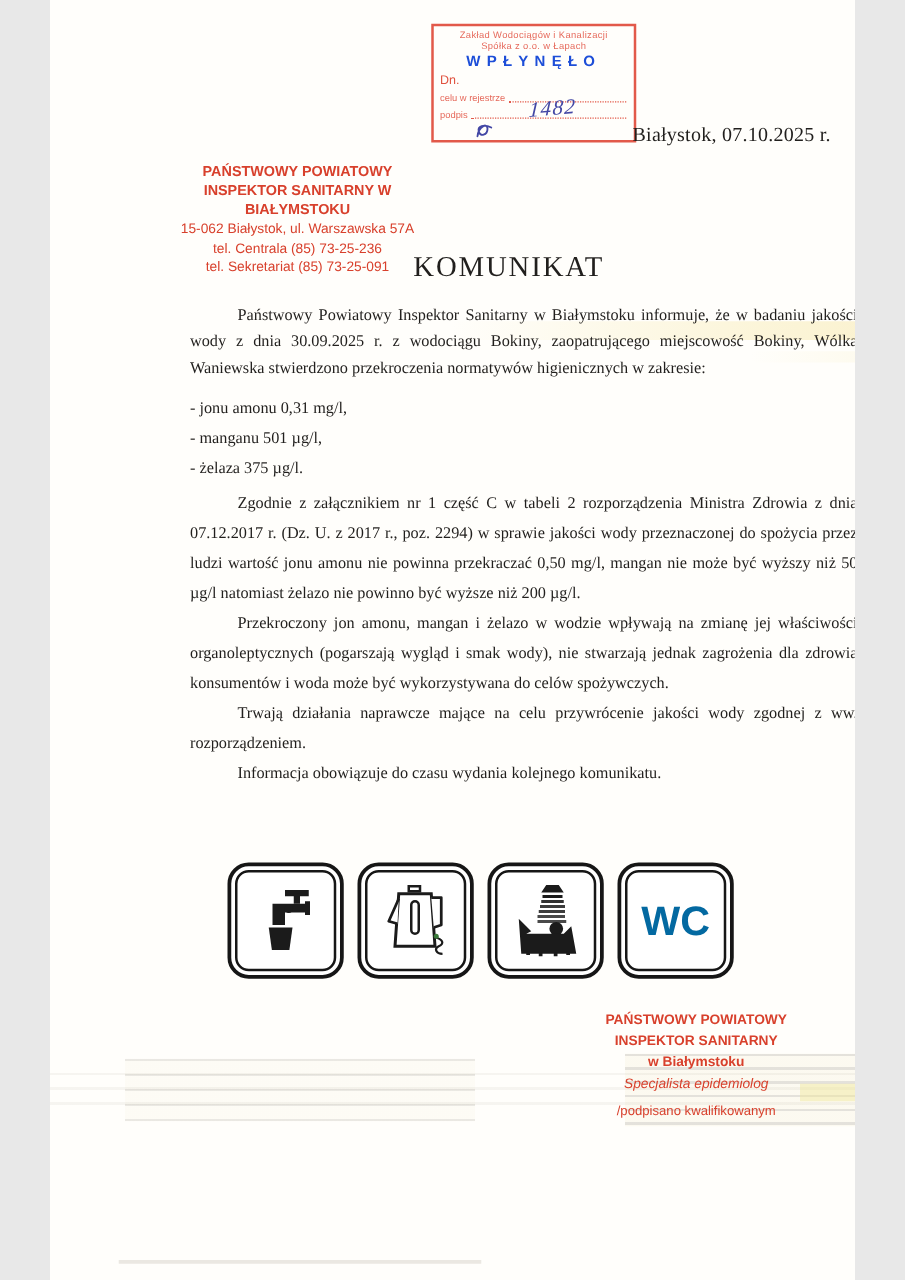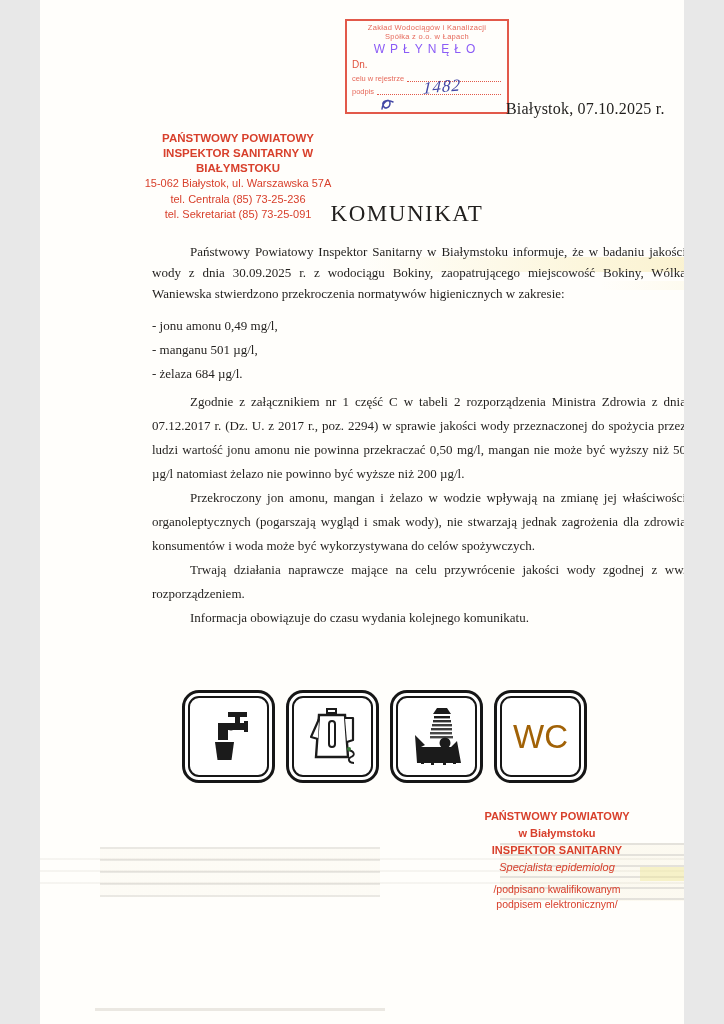--- a/index.html
+++ b/index.html
@@ -31,21 +31,21 @@
   .streak-right-edge { top:470px; left:706px; width:18px; height:10px; background:rgba(248,240,200,0.4); }
 
   
   .stamp {
     position:absolute; top:19px; left:305px; width:164px; height:95px;
     border:2px solid #e2594a; color:#e2594a;
     font-family:"Liberation Sans", sans-serif;
     padding:3px 5px 2px 5px;
   }
   .stamp-org { font-size:7.5px; text-align:center; line-height:8.5px; letter-spacing:0.3px; color:#e66a5c; }
-  .stamp-received { font-size:12px; font-weight:normal; text-align:center; letter-spacing:5px; line-height:15px; margin-top:1px; color:#8b5cf6; }
+  .stamp-received { font-size:12px; font-weight:bold; text-align:center; letter-spacing:5px; line-height:15px; margin-top:1px; color:#1d4ed8; }
   .stamp-date-row { display:flex; align-items:center; margin-top:2px; }
   .stamp-date-prefix { font-size:10px; color:#e0523f; }
   .stamp-date-box {
     border:2px solid #e0523f; margin-left:5px; padding:3px 6px 2px 6px;
     font-size:14px; font-weight:bold; letter-spacing:2px; color:#d8402c; white-space:nowrap;
   }
   .stamp-row { display:flex; align-items:flex-end; margin-top:4px; font-size:7.5px; color:#e66a5c; }
   .stamp-row .dots { flex:1; border-bottom:1px dotted #e2594a; margin:0 1px 1px 3px; height:8px; }
   .hand-number {
     position:absolute; top:56px; left:76px;
@@ -92,21 +92,21 @@
   
   .icons-row { position:absolute; top:690px; left:142px; display:flex; gap:11px; }
   .picto {
     width:93px; height:93px; border:3px solid #161616; border-radius:17px;
     padding:3px; background:#fff;
   }
   .picto-inner {
     width:100%; height:100%; border:2px solid #161616; border-radius:11px;
     display:flex; align-items:center; justify-content:center; overflow:hidden;
   }
-  .wc-text { font-family:"Liberation Sans", sans-serif; font-weight:normal; font-size:33px; color:#a16207; letter-spacing:0px; }
+  .wc-text { font-family:"Liberation Sans", sans-serif; font-weight:bold; font-size:33px; color:#0369a1; letter-spacing:0px; }
 
   
   .signature {
     position:absolute; top:808px; left:402px; width:230px;
     text-align:center; color:#d8402c;
     font-family:"Liberation Sans", sans-serif;
   }
   .sig-org { font-size:11px; font-weight:bold; line-height:17px; }
   .sig-name { font-size:12.5px; font-weight:bold; font-style:italic; margin-top:7px; line-height:16px; }
   .sig-role { font-size:11px; font-style:italic; line-height:16px; }
@@ -156,23 +156,23 @@
     <div class="lh-reg">15-062 Białystok, ul. Warszawska 57A</div>
     <div class="lh-reg">tel. Centrala (85) 73-25-236</div>
     <div class="lh-reg">tel. Sekretariat (85) 73-25-091</div>
   </div>
 
   <h1 class="doc-title">KOMUNIKAT</h1>
 
   <div class="body-text">
     <p class="p1 p-indent">Państwowy Powiatowy Inspektor Sanitarny w Białymstoku informuje, że w badaniu jakości wody z dnia 30.09.2025 r. z wodociągu Bokiny, zaopatrującego miejscowość Bokiny, Wólka Waniewska stwierdzono przekroczenia normatywów higienicznych w zakresie:</p>
     <div class="exceed-list">
-      <div>- jonu amonu 0,49 mg/l,</div>
+      <div>- jonu amonu 0,31 mg/l,</div>
       <div>- manganu 501 µg/l,</div>
-      <div>- żelaza 684 µg/l.</div>
+      <div>- żelaza 375 µg/l.</div>
     </div>
     <p class="p-std p-indent p2">Zgodnie z załącznikiem nr 1 część C w tabeli 2 rozporządzenia Ministra Zdrowia z dnia 07.12.2017 r. (Dz. U. z 2017 r., poz. 2294) w sprawie jakości wody przeznaczonej do spożycia przez ludzi wartość jonu amonu nie powinna przekraczać 0,50 mg/l, mangan nie może być wyższy niż 50 µg/l natomiast żelazo nie powinno być wyższe niż 200 µg/l.</p>
     <p class="p-std p-indent p4">Przekroczony jon amonu, mangan i żelazo w wodzie wpływają na zmianę jej właściwości organoleptycznych (pogarszają wygląd i smak wody), nie stwarzają jednak zagrożenia dla zdrowia konsumentów i woda może być wykorzystywana do celów spożywczych.</p>
     <p class="p-std p-indent p3">Trwają działania naprawcze mające na celu przywrócenie jakości wody zgodnej z ww. rozporządzeniem.</p>
     <p class="closing p-indent">Informacja obowiązuje do czasu wydania kolejnego komunikatu.</p>
   </div>
 
   <div class="icons-row">
 
     <div class="picto">
@@ -229,20 +229,19 @@
     <div class="picto">
       <div class="picto-inner">
         <span class="wc-text">WC</span>
       </div>
     </div>
 
   </div>
 
   <div class="signature">
     <div class="sig-org">PAŃSTWOWY POWIATOWY</div>
+    <div class="sig-org">INSPEKTOR SANITARNY</div>
     <div class="sig-org">w Białymstoku</div>
-    <div class="sig-org">INSPEKTOR SANITARNY</div>
     <div class="sig-role">Specjalista epidemiolog</div>
     <div class="sig-esign first">/podpisano kwalifikowanym</div>
-    <div class="sig-esign">podpisem elektronicznym/</div>
   </div>
 
 </div>
 
 </body></html>

